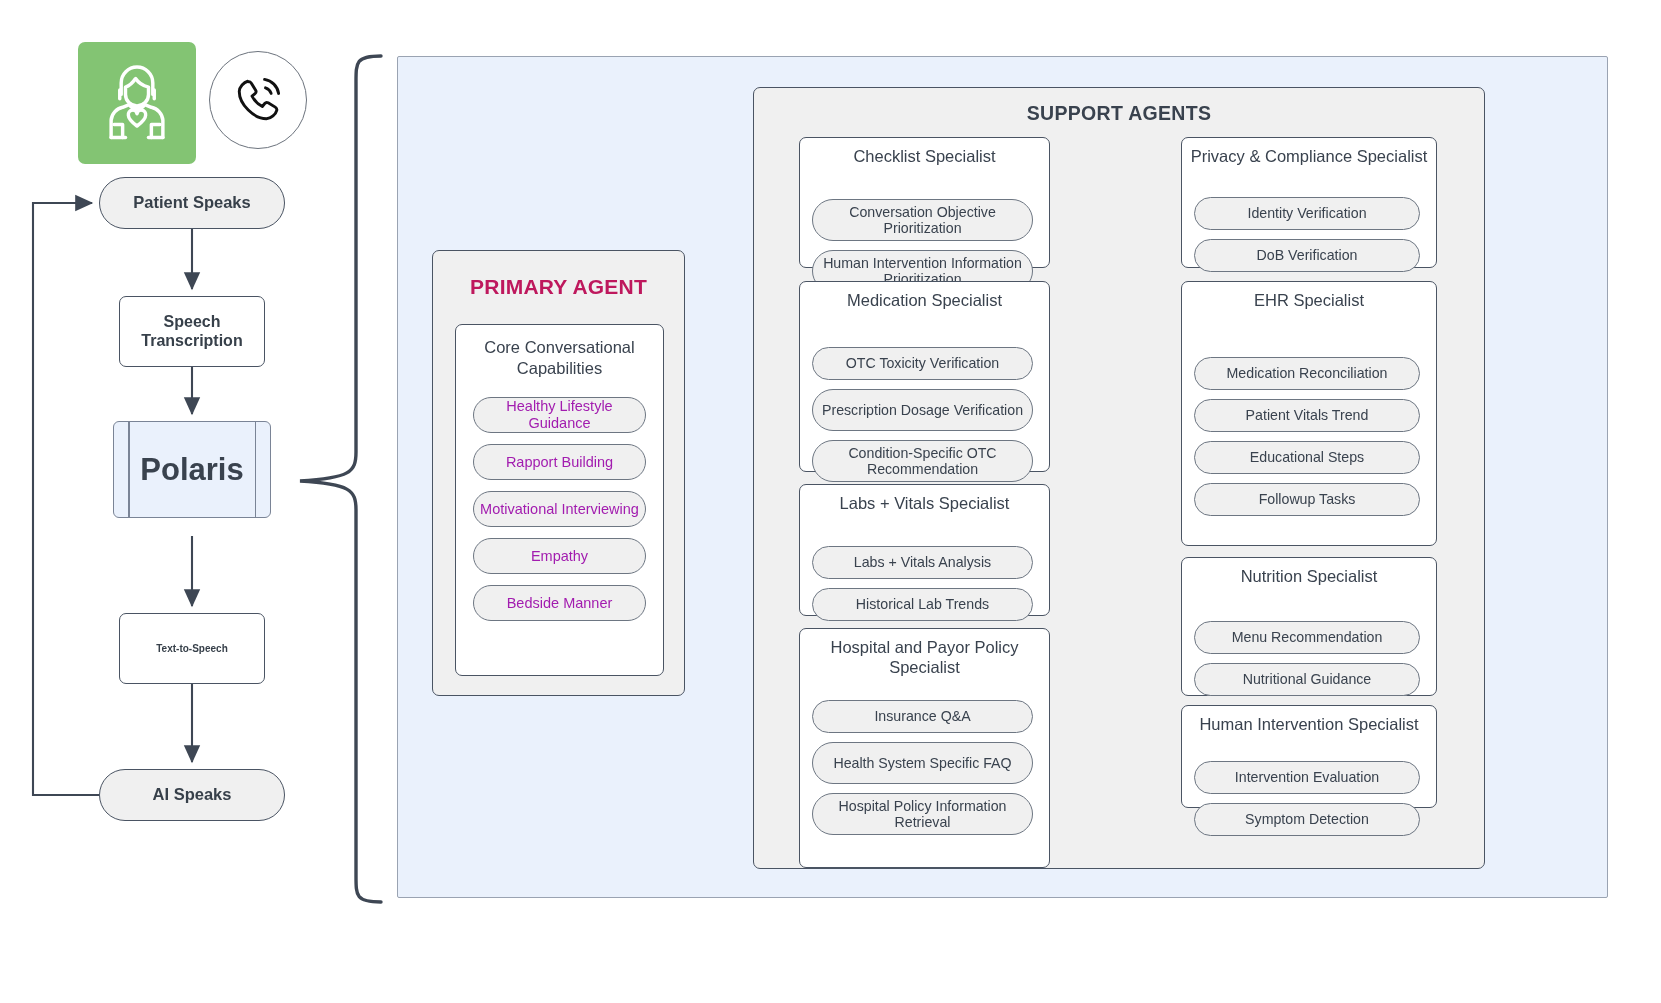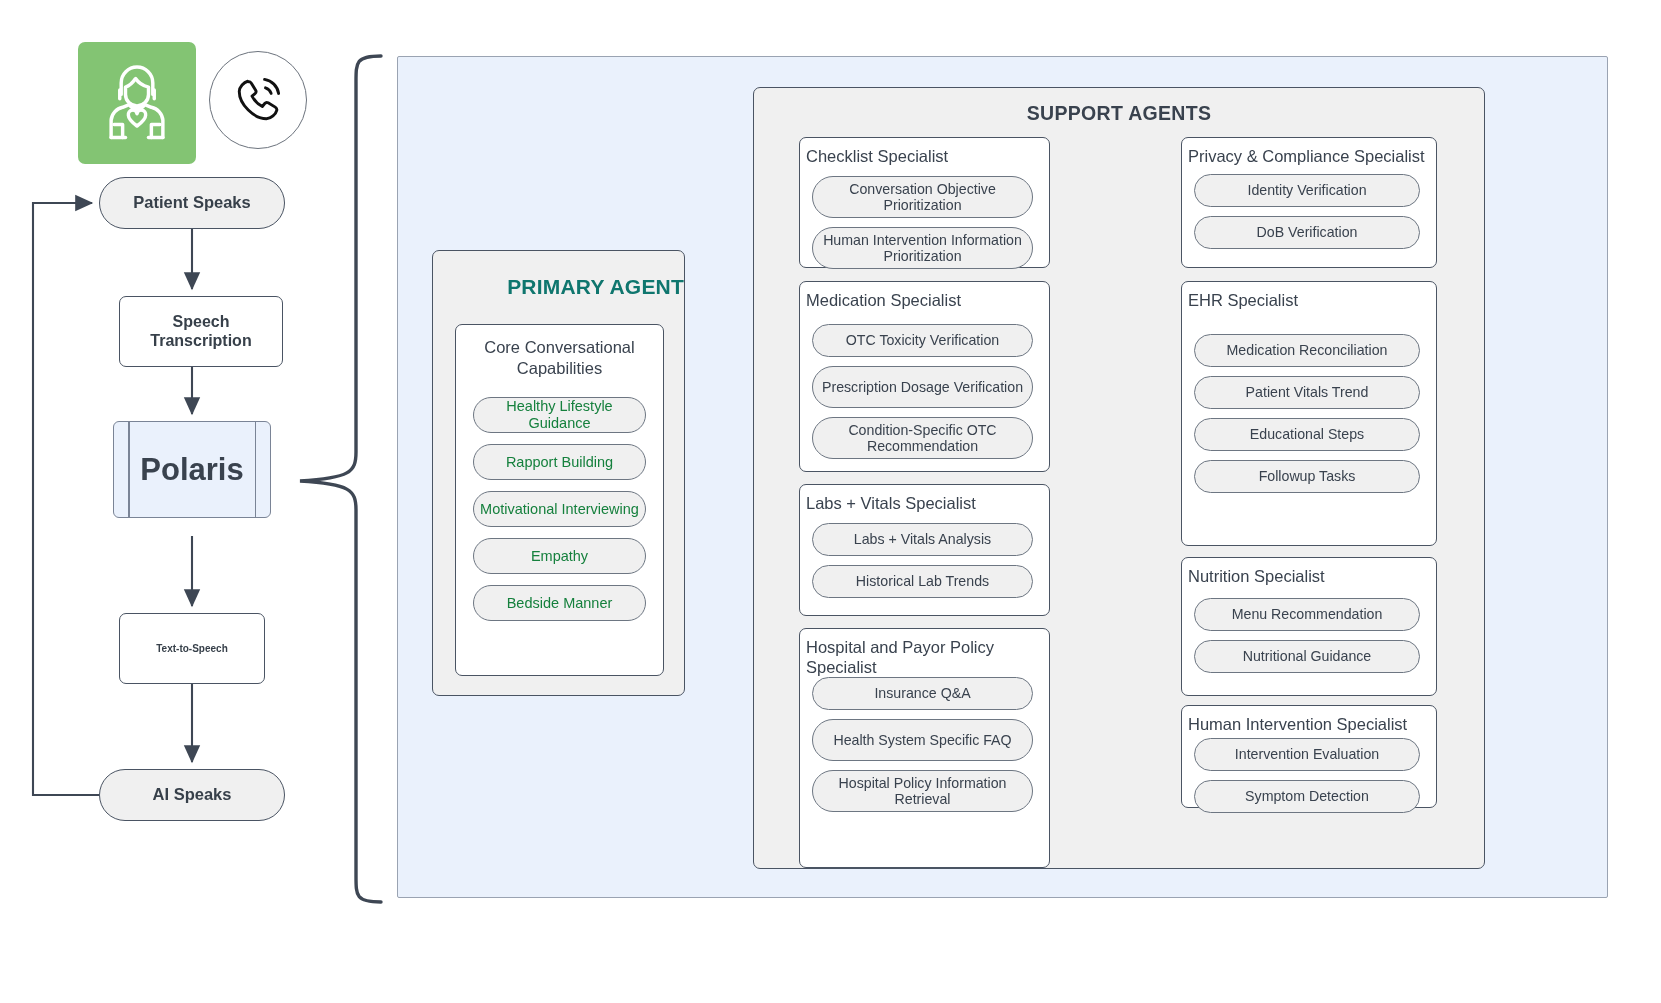--- a/index.html
+++ b/index.html
@@ -28,21 +28,21 @@
     background:#83c473;border-radius:7px;
   }
   #nurse-badge svg{position:absolute;left:50%;top:50%;transform:translate(-50%,-50%);}
   #phone-badge{
     position:absolute;left:209px;top:51px;width:96px;height:96px;
     border:1.4px solid #6c737d;border-radius:50%;background:#fff;
   }
   #phone-badge svg{position:absolute;left:50%;top:50%;transform:translate(-50%,-50%);}
 
   #n-patient-speaks{left:99px;top:177px;width:186px;height:52px;font-size:16.5px;}
-  #n-speech-transcription{left:119px;top:296px;width:164px;height:71px;font-size:16px;}
+  #n-speech-transcription{left:119px;top:296px;width:146px;height:71px;font-size:16px;}
   #n-text-to-speech{left:119px;top:613px;width:146px;height:71px;font-size:10px;}
   #n-ai-speaks{left:99px;top:769px;width:186px;height:52px;font-size:16.5px;}
 
   #n-polaris{
     position:absolute;left:113px;top:421px;width:158px;height:97px;
     background:#eaf1fc;border:1.5px solid #7a8496;border-radius:6px;
     box-sizing:border-box;
   }
   #n-polaris .bar{position:absolute;top:0;bottom:0;width:1.5px;background:#7a8496;}
   #n-polaris .bar.l{left:14px;}
@@ -57,57 +57,57 @@
     position:absolute;left:397px;top:56px;width:1211px;height:842px;
     background:#eaf1fc;border:1.5px solid #9aa3b2;box-sizing:border-box;border-radius:2px;
   }
 
   
   #primary-agent{
     position:absolute;left:432px;top:250px;width:253px;height:446px;
     background:#f0f0f0;border:1.5px solid #4a5463;border-radius:7px;box-sizing:border-box;
   }
   #primary-agent .title{
-    position:absolute;left:0;right:0;top:24px;text-align:right;
-    font-size:21px;font-weight:bold;color:#0f766e;letter-spacing:.2px;
+    position:absolute;left:0;right:0;top:24px;text-align:center;
+    font-size:21px;font-weight:bold;color:#be185d;letter-spacing:.2px;
   }
   #pa-inner{
     position:absolute;left:22px;top:73px;width:209px;height:352px;
     background:#ffffff;border:1.4px solid #4a5463;border-radius:7px;box-sizing:border-box;
   }
   #pa-inner .sub{
     position:absolute;left:6px;right:6px;top:12px;text-align:center;
     font-size:16.5px;color:#39424e;line-height:1.25;
   }
   .cap-list{position:absolute;left:17px;right:17px;top:72px;}
   .cap{
     height:36px;margin-bottom:11px;border:1.3px solid #6d7682;border-radius:999px;
     background:#f0f0f0;display:flex;align-items:center;justify-content:center;
-    font-size:14.5px;color:#15803d;box-sizing:border-box;text-align:center;line-height:1.15;
+    font-size:14.5px;color:#a21caf;box-sizing:border-box;text-align:center;line-height:1.15;
   }
 
   
   #support-panel{
     position:absolute;left:753px;top:87px;width:732px;height:782px;
     background:#f0f0f0;border:1.5px solid #4a5463;border-radius:7px;box-sizing:border-box;
   }
   #support-panel .title{
     position:absolute;left:0;right:0;top:14px;text-align:center;
     font-size:19.5px;font-weight:bold;color:#39424e;letter-spacing:.3px;
   }
 
   .spec{
     position:absolute;background:#ffffff;border:1.4px solid #4a5463;border-radius:7px;
     box-sizing:border-box;
   }
   .spec > .sname{
-    position:absolute;left:6px;right:6px;top:9px;text-align:left;
+    position:absolute;left:6px;right:6px;top:9px;text-align:center;
     font-size:16.5px;color:#39424e;line-height:1.2;
   }
-  .spec .pills{position:absolute;left:12px;right:16px;}
+  .spec .pills{position:absolute;left:12px;right:16px;margin-top:23px;}
   .pill{
     border:1.3px solid #6d7682;border-radius:999px;background:#f0f0f0;
     display:flex;align-items:center;justify-content:center;text-align:center;
     font-size:14.2px;color:#39424e;box-sizing:border-box;line-height:1.16;
     margin-bottom:9px;
   }
   .pill.h1{height:33px;}
   .pill.h2{height:42px;}
 </style>
 </head>

